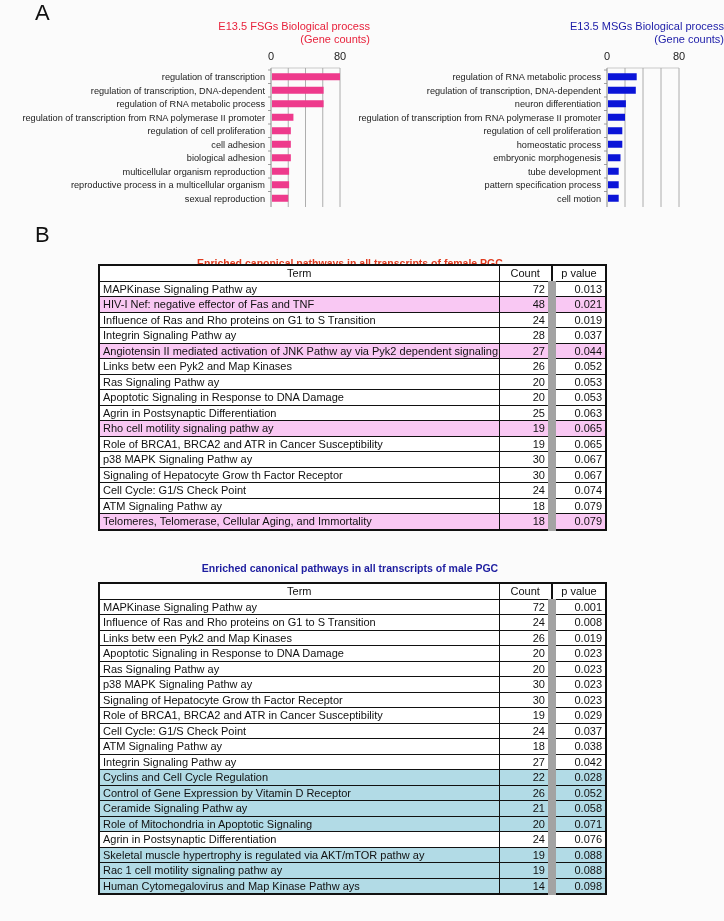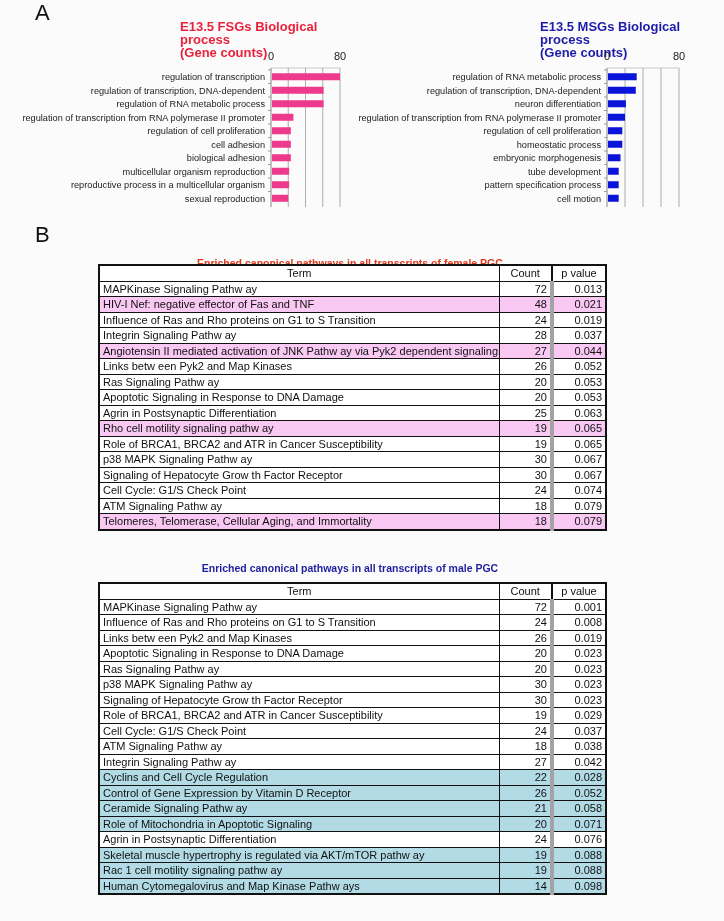--- a/index.html
+++ b/index.html
@@ -1,34 +1,34 @@
 <!DOCTYPE html>
 <html><head>
 <meta charset="utf-8">
 <style>
   html, body { margin: 0; padding: 0; }
   body {
     width: 724px; height: 921px; background: #fbfbfb; position: relative; overflow: hidden;
     font-family: "Liberation Sans", sans-serif; color: #111;
   }
   .panel-label { position: absolute; font-size: 22px; font-family: "Liberation Sans", sans-serif; color: #111; }
-  .chart-title { position: absolute; font-weight: bold; font-size: 13px; text-align: left; line-height: 13px; }
+  .chart-title { position: absolute; font-weight: normal; font-size: 11px; text-align: right; line-height: 13px; }
   svg text { font-family: "Liberation Sans", sans-serif; }
   .table-title { position: absolute; left: 0; width: 700px; text-align: center; font-weight: bold; font-size: 10.5px; }
   table.pw {
     position: absolute; left: 98px; width: 507px; border-collapse: collapse;
     font-size: 11px; background: #fff; table-layout: fixed;
   }
   table.pw td, table.pw th {
     border: 1px solid #111; height: 14.5px; padding: 0 3px; white-space: nowrap; overflow: hidden;
     font-weight: normal; line-height: 14px;
   }
   table.pw th { text-align: center; }
   table.pw td.num { text-align: right; }
-  table.pw td.cnt { border-right: 4px solid #a3a3a3; margin-top: 44px; }
+  table.pw td.cnt { border-right: 8px solid #a3a3a3; margin-top: 44px; }
   table.pw { border: 2px solid #111; }
   col.c-term { width: 400px; }
   col.c-count { width: 53px; }
   col.c-p { width: 54px; }
 </style>
 </head>
 <body>
 
 <div class="panel-label" style="left:35px; top:0px;">A</div>
 

